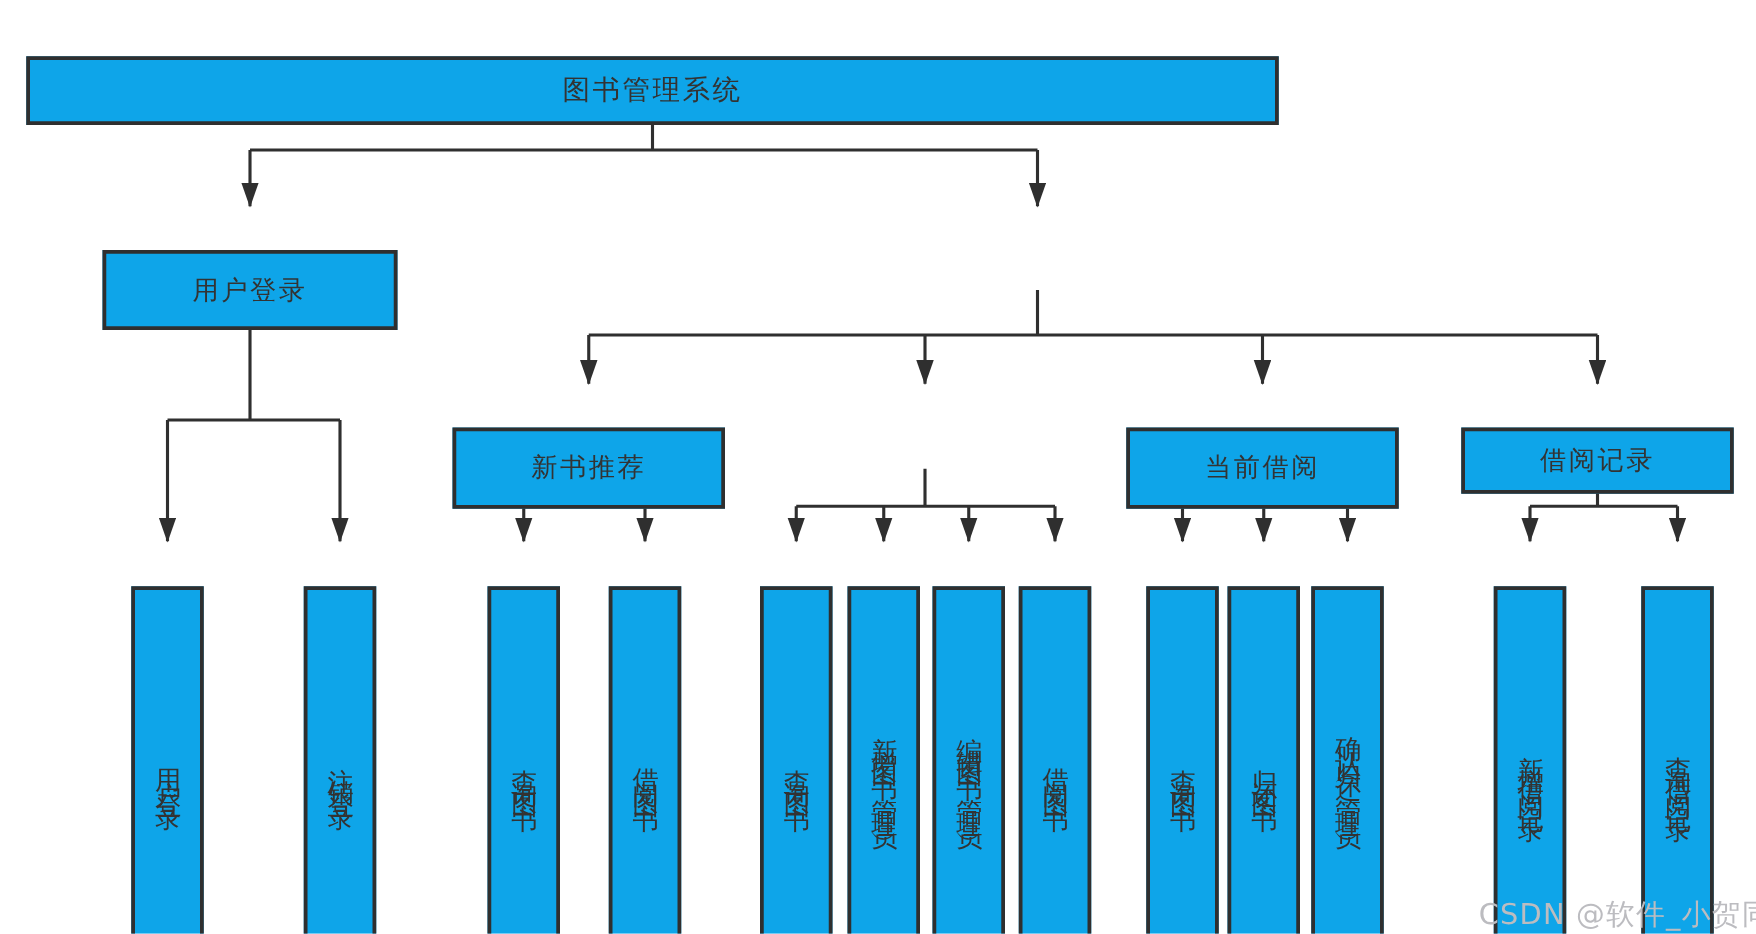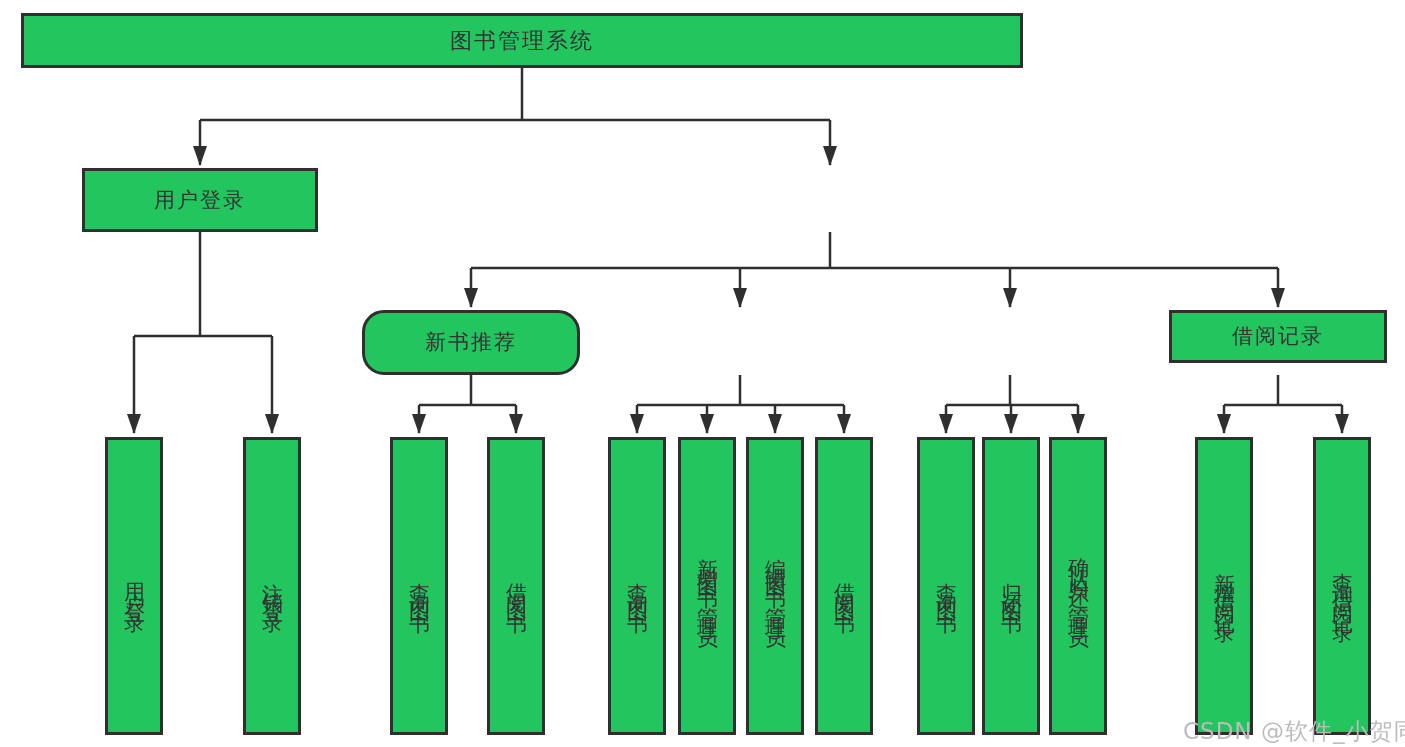--- a/index.html
+++ b/index.html
@@ -14,45 +14,46 @@
   .wires {
     position: absolute;
     left: 0; top: 0;
     width: 1405px; height: 747px;
     z-index: 1;
   }
   .node {
     position: absolute;
     box-sizing: border-box;
     border: 3px solid #2f2f2f;
-    background: #22c55e;
+    background: #0ea5e9;
     color: #333333;
     display: flex;
     align-items: center;
     justify-content: center;
     z-index: 2;
     letter-spacing: 2px;
     font-size: 21px;
     line-height: 1;
+    margin-top: 32px;
   }
   .node.root { font-size: 22px; }
   .node.leaf {
     writing-mode: vertical-rl;
     text-orientation: mixed;
     letter-spacing: 10px;
     font-size: 21px;
     width: 58px;
     top: 437px;
     height: 298px;
   }
   
   .n-root  { left: 21px;  top: 13px;  width: 1002px; height: 55px; }
   .n-l2a   { left: 82px;  top: 168px; width: 236px;  height: 64px; }
   .n-l2b   { left: 712px; top: 168px; width: 236px;  height: 64px; }
-  .n-l3a   { left: 362px; top: 310px; width: 218px;  height: 65px; border-radius: 22px; }
+  .n-l3a   { left: 362px; top: 310px; width: 218px;  height: 65px; }
   .n-l3b   { left: 631px; top: 310px; width: 218px;  height: 65px; }
   .n-l3c   { left: 901px; top: 310px; width: 218px;  height: 65px; }
   .n-l3d   { left: 1169px;top: 310px; width: 218px;  height: 53px; }
   .n-g1a { left: 105px;  } .n-g1b { left: 243px;  }
   .n-g2a { left: 390px;  } .n-g2b { left: 487px;  }
   .n-g3a { left: 608px;  } .n-g3b { left: 678px;  }
   .n-g3c { left: 746px;  } .n-g3d { left: 815px;  }
   .n-g4a { left: 917px;  } .n-g4b { left: 982px;  } .n-g4c { left: 1049px; }
   .n-g5a { left: 1195px; } .n-g5b { left: 1313px; }
   .watermark {
@@ -119,20 +120,21 @@
       <path d="M1224 405 V433" marker-end="url(#arrow)"></path>
       <path d="M1342 405 V433" marker-end="url(#arrow)"></path>
     </g>
   </svg>
 
   <div class="node root n-root">图书管理系统</div>
 
   <div class="node n-l2a">用户登录</div>
 
   <div class="node n-l3a">新书推荐</div>
+  <div class="node n-l3c">当前借阅</div>
   <div class="node n-l3d">借阅记录</div>
 
   <div class="node leaf n-g1a">用户登录</div>
   <div class="node leaf n-g1b">注销登录</div>
 
   <div class="node leaf n-g2a">查询图书</div>
   <div class="node leaf n-g2b">借阅图书</div>
 
   <div class="node leaf n-g3a">查询图书</div>
   <div class="node leaf n-g3b">新增图书（管理员）</div>

